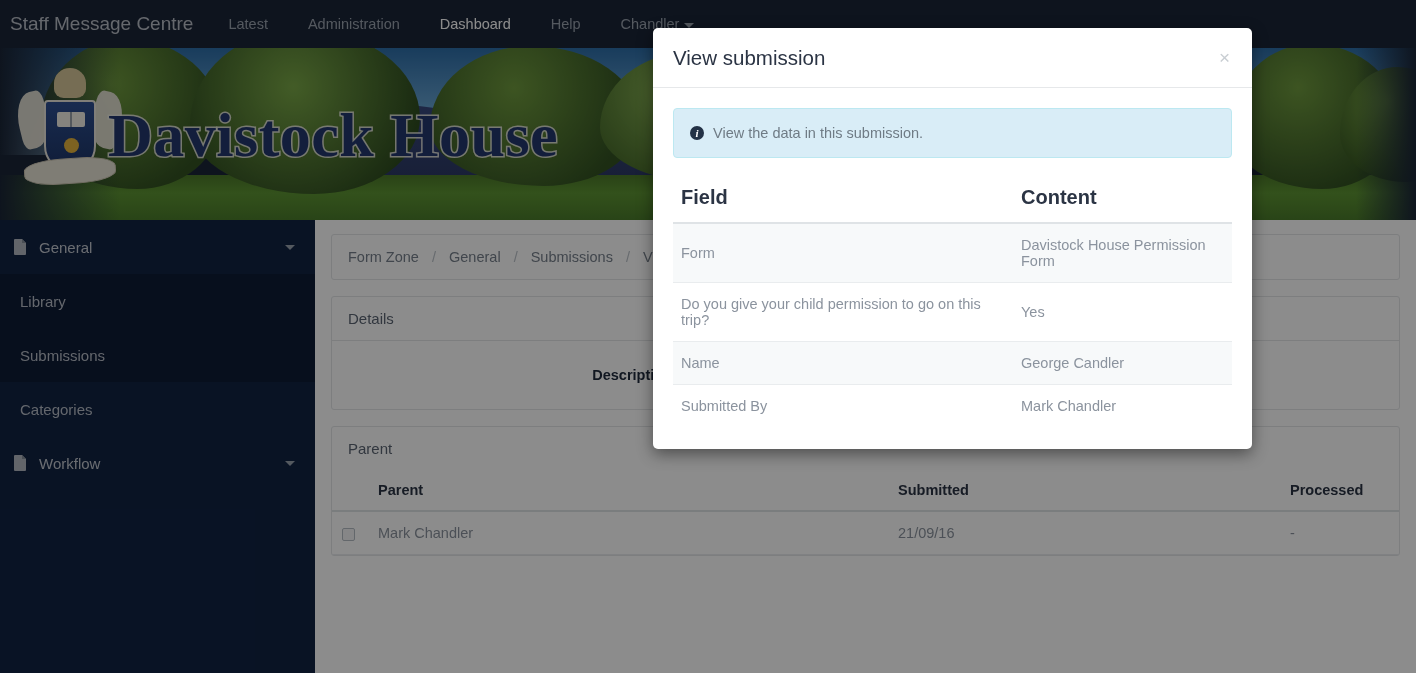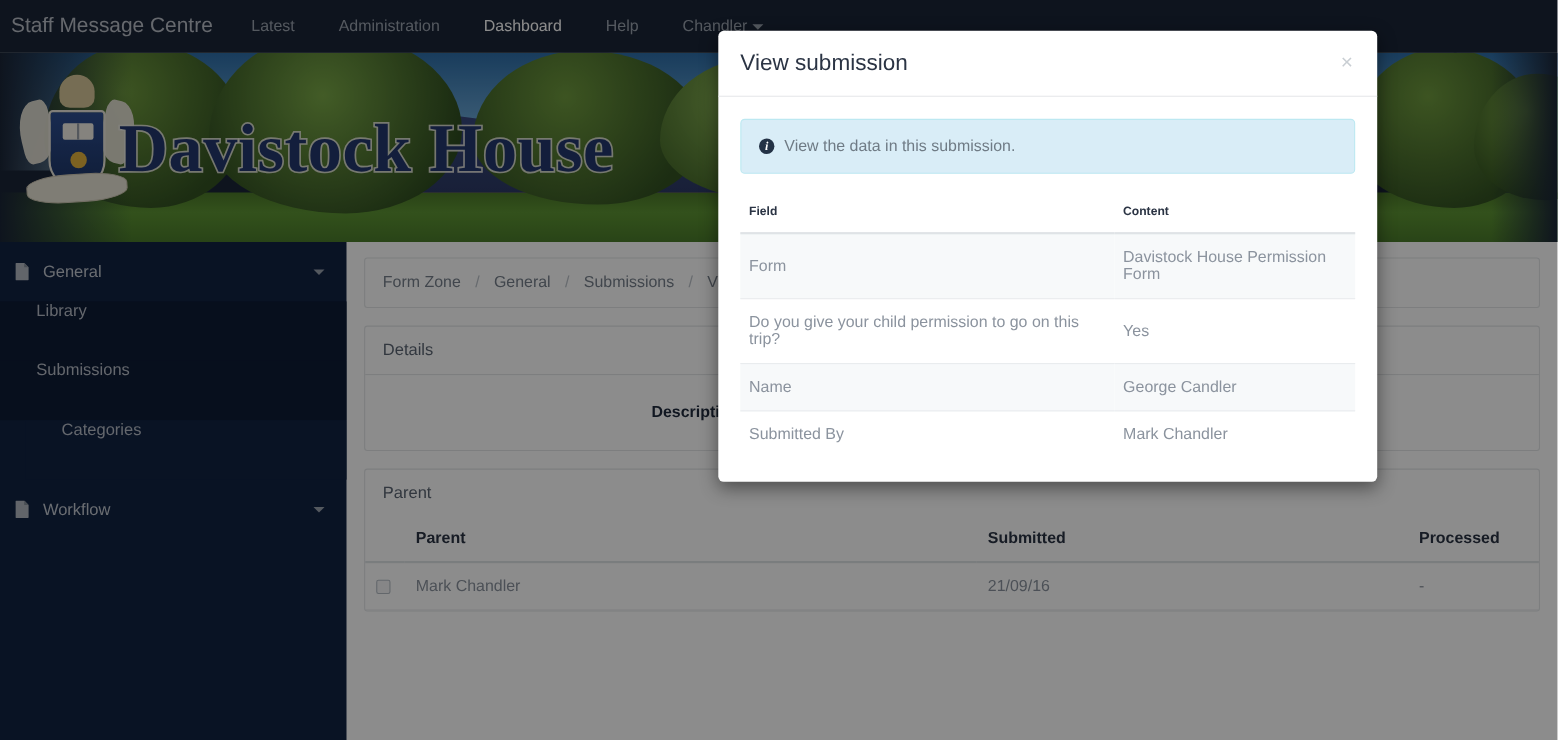--- a/index.html
+++ b/index.html
@@ -166,26 +166,26 @@
     position: relative;
   }
   .side-group .doc-icon { margin-right: 12px; opacity: .85; }
   .side-group .grp-caret {
     position: absolute; right: 20px; top: 50%; margin-top: -2px;
     width: 0; height: 0;
     border-left: 5px solid transparent; border-right: 5px solid transparent;
     border-top: 5px solid #9aa2ae;
   }
   .side-item {
-    display: flex; align-items: flex-start;
-    height: 54px; padding-left: 33px;
+    display: flex; align-items: center;
+    height: 54px; padding-left: 20px;
     color: #b6bcc6; font-size: 15px; cursor: pointer;
     background: #0e1c36;
   }
-  .side-item.alt { background: #112343; margin-left: 23px; }
+  .side-item.alt { background: #112343; }
   .side-item.selected { background: #0e1c36; }
 
   
   .content {
     position: absolute; left: 315px; top: 220px;
     width: 1101px; height: 453px;
     background: #ffffff;
     z-index: 2;
     padding: 14px 16px 0 16px;
   }
@@ -266,21 +266,21 @@
   .info-circle {
     display: inline-flex; align-items: center; justify-content: center;
     width: 14px; height: 14px; border-radius: 50%;
     background: #233246; color: #ffffff;
     font-family: "Liberation Serif", serif;
     font-size: 11px; font-weight: 700; font-style: italic;
     margin-right: 9px; flex: none;
   }
   table.modal-grid { width: 100%; border-collapse: collapse; }
   table.modal-grid th {
-    text-align: left; font-size: 11px; color: #2b3444; font-weight: 700;
+    text-align: left; font-size: 20px; color: #2b3444; font-weight: 700;
     padding: 6px 8px 13px 8px; border-bottom: 2px solid #dfe3e6;
   }
   table.modal-grid td {
     font-size: 14.5px; color: #8b939e;
     padding: 13px 8px; border-bottom: 1px solid #e9ecee;
     vertical-align: middle;
   }
   table.modal-grid tr.striped td { background: #f7f9fa; margin-top: 16px; }
   th.mc-field, td.mc-field { width: 340px; }
   table.modal-grid tr:last-child td { border-bottom: none; }

